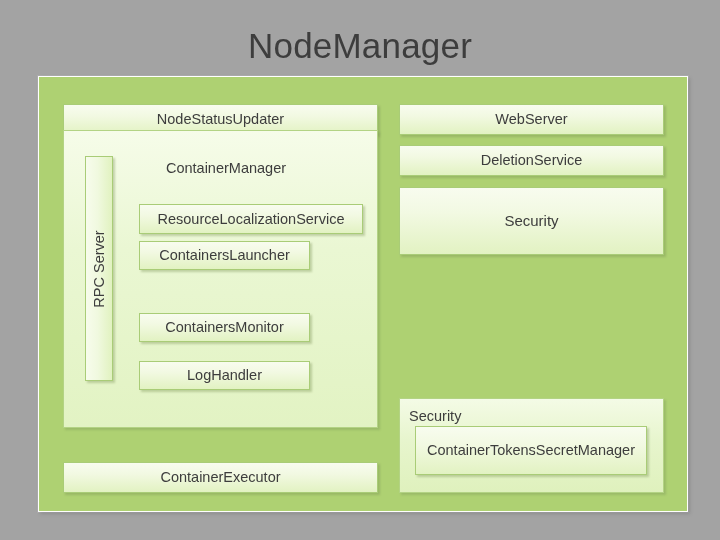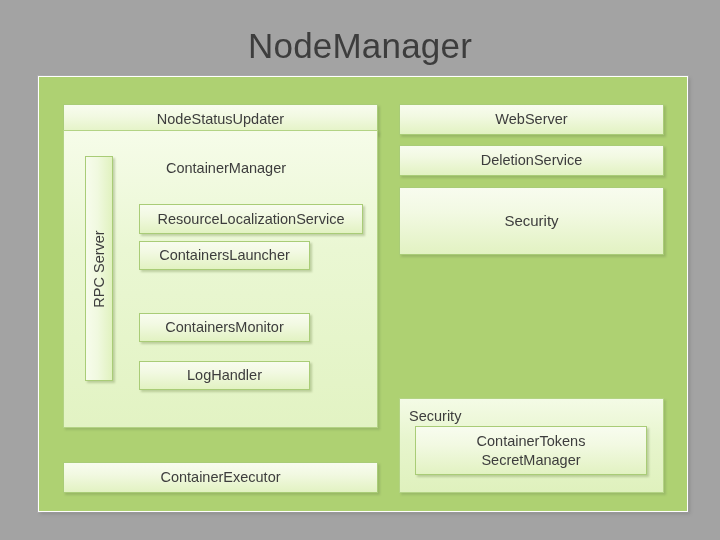--- a/index.html
+++ b/index.html
@@ -125,21 +125,21 @@
 
   #panel-nodehealth { left: 360px; top: 189px; width: 265px; height: 120px; }
   #title-nodehealth { left: 0; top: 12px; width: 265px; text-align: center; }
   #box-localdirs        { left: 20px; top: 41px; width: 227px; height: 30px; }
   #box-nodehealthscript { left: 20px; top: 78px; width: 227px; height: 30px; }
 
   #panel-security { left: 360px; top: 321px; width: 265px; height: 95px; }
   #title-security { left: 9px; top: 9px; text-align: left; }
   #box-containertokens {
     left: 15px; top: 27px; width: 232px; height: 49px;
-    flex-direction: column;
+    flex-direction: row;
     line-height: 1.28;
   }
   .box .line { display: block; }
 </style>
 </head>
 <body>
 
 <div id="canvas">
 
   <div id="diagram-title">NodeManager</div>

